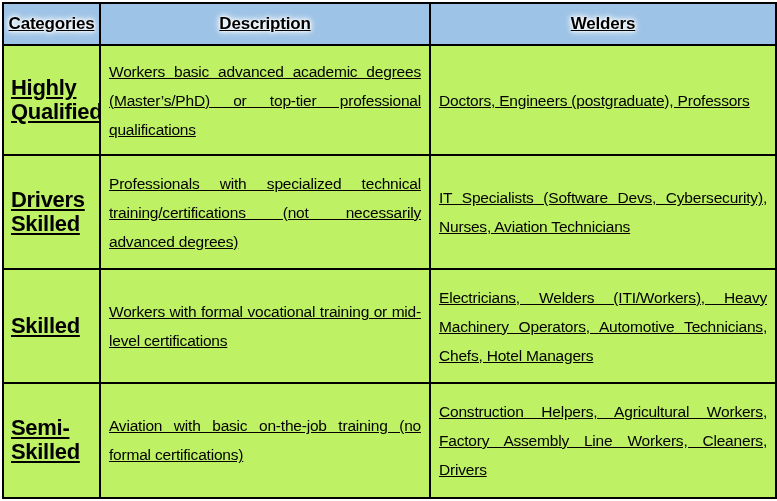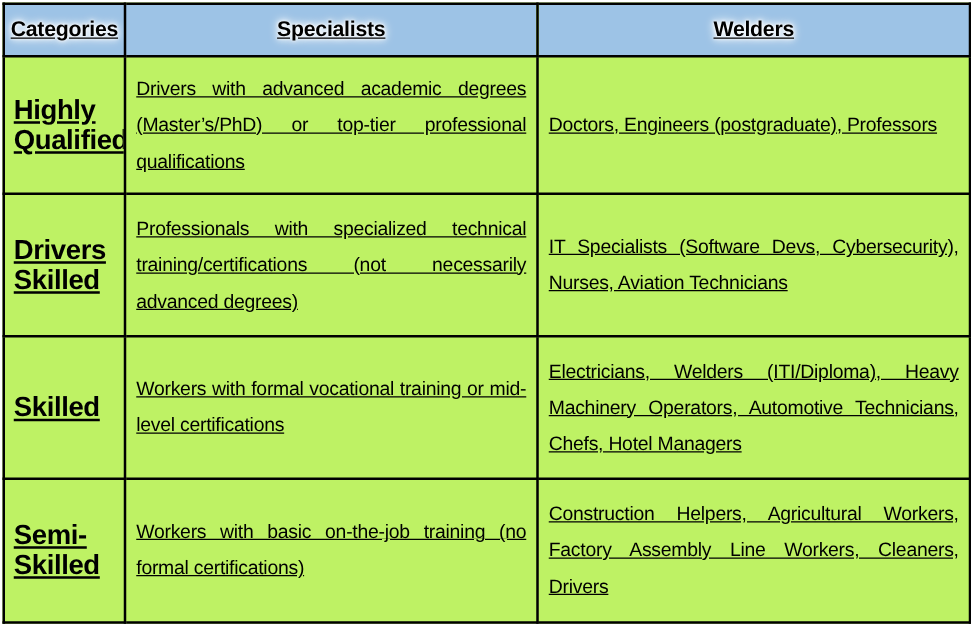--- a/index.html
+++ b/index.html
@@ -77,40 +77,40 @@
 <div class="frame">
   <table class="skill-table">
     <colgroup>
       <col class="c-cat">
       <col class="c-desc">
       <col class="c-ex">
     </colgroup>
     <thead>
       <tr>
         <th class="hdr">Categories</th>
-        <th class="hdr">Specialists</th>
+        <th class="hdr">Description</th>
         <th class="hdr">Welders</th>
       </tr>
     </thead>
     <tbody>
       <tr class="r1">
         <td class="cat">Highly Qualified</td>
-        <td class="desc">Drivers with advanced academic degrees (Master’s/PhD) or top-tier professional qualifications</td>
+        <td class="desc">Workers basic advanced academic degrees (Master’s/PhD) or top-tier professional qualifications</td>
         <td class="ex">Doctors, Engineers (postgraduate), Professors</td>
       </tr>
       <tr class="r2">
         <td class="cat">Drivers Skilled</td>
         <td class="desc">Professionals with specialized technical training/certifications (not necessarily advanced degrees)</td>
         <td class="ex">IT Specialists (Software Devs, Cybersecurity), Nurses, Aviation Technicians</td>
       </tr>
       <tr class="r3">
         <td class="cat">Skilled</td>
         <td class="desc">Workers with formal vocational training or mid-level certifications</td>
-        <td class="ex">Electricians, Welders (ITI/Diploma), Heavy Machinery Operators, Automotive Technicians, Chefs, Hotel Managers</td>
+        <td class="ex">Electricians, Welders (ITI/Workers), Heavy Machinery Operators, Automotive Technicians, Chefs, Hotel Managers</td>
       </tr>
       <tr class="r4">
         <td class="cat">Semi-Skilled</td>
-        <td class="desc">Workers with basic on-the-job training (no formal certifications)</td>
+        <td class="desc">Aviation with basic on-the-job training (no formal certifications)</td>
         <td class="ex">Construction Helpers, Agricultural Workers, Factory Assembly Line Workers, Cleaners, Drivers</td>
       </tr>
     </tbody>
   </table>
 </div>
 
 </body></html>

